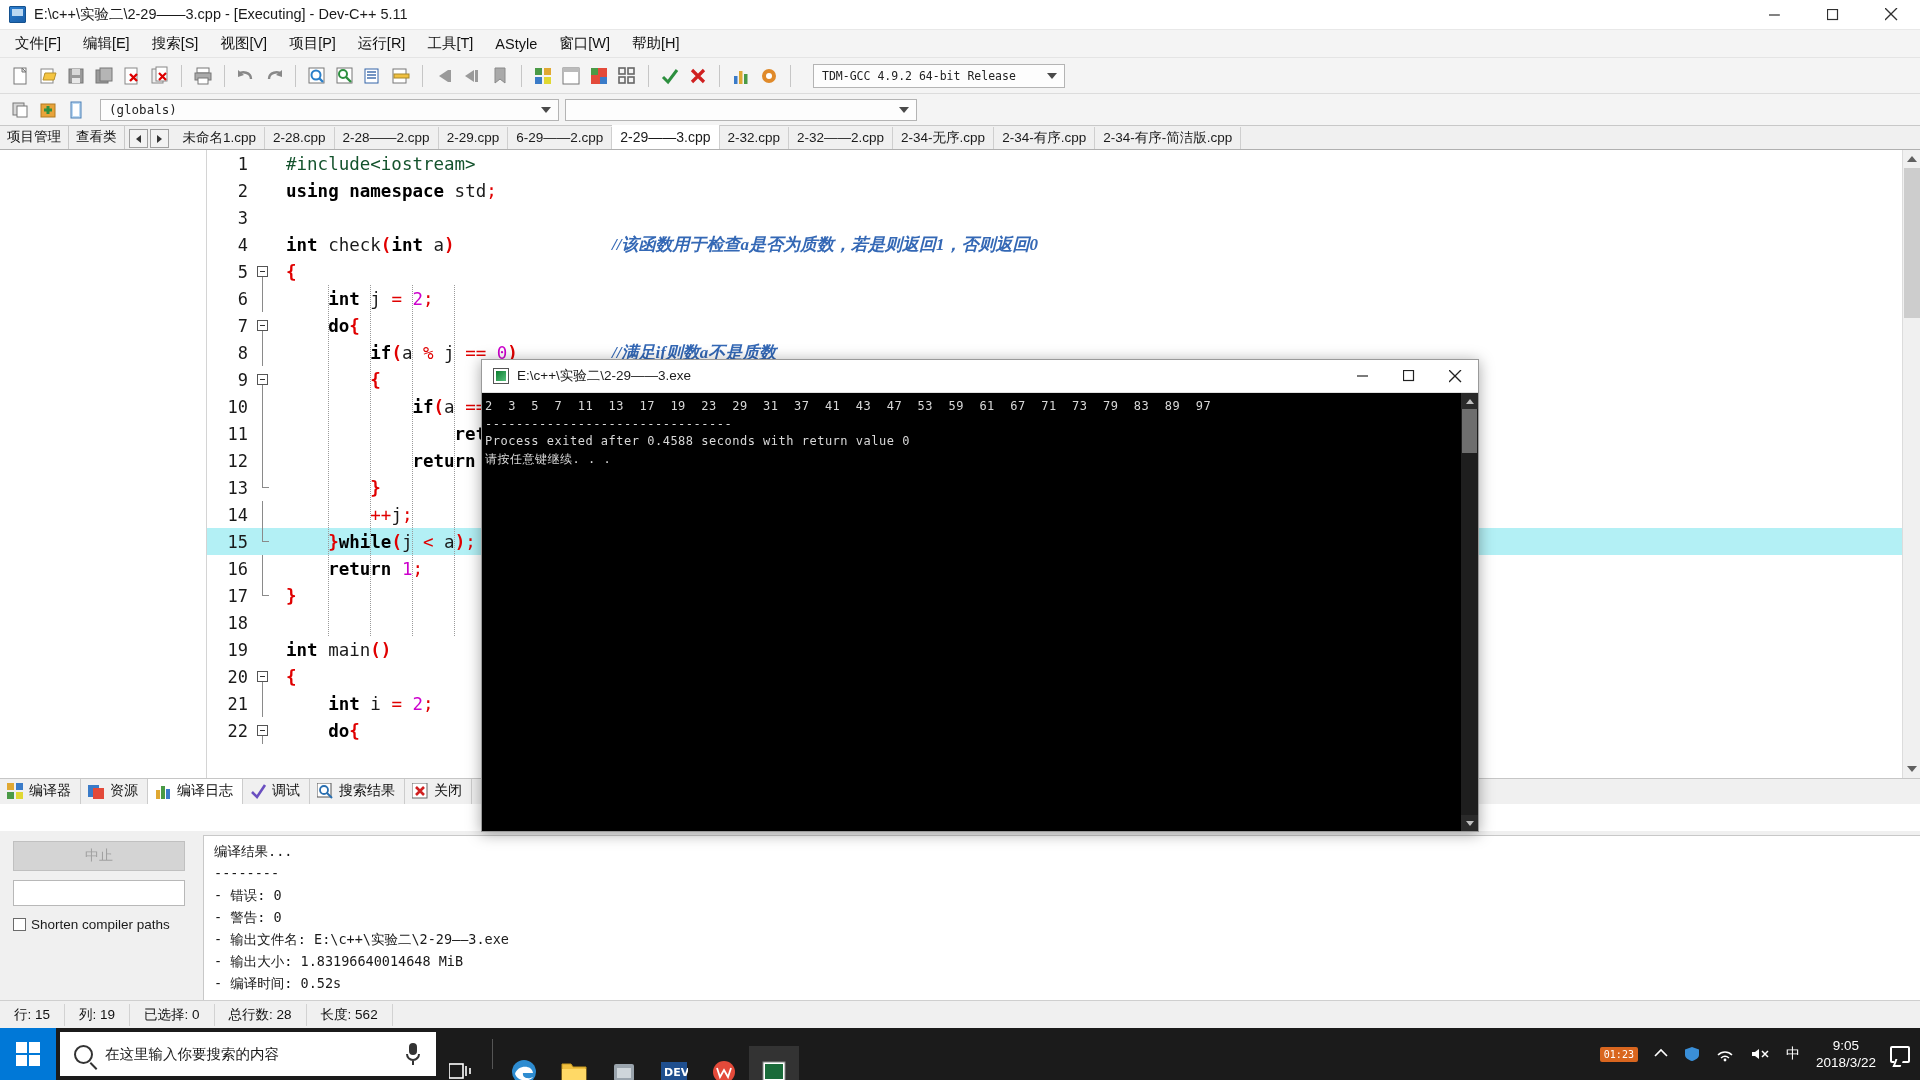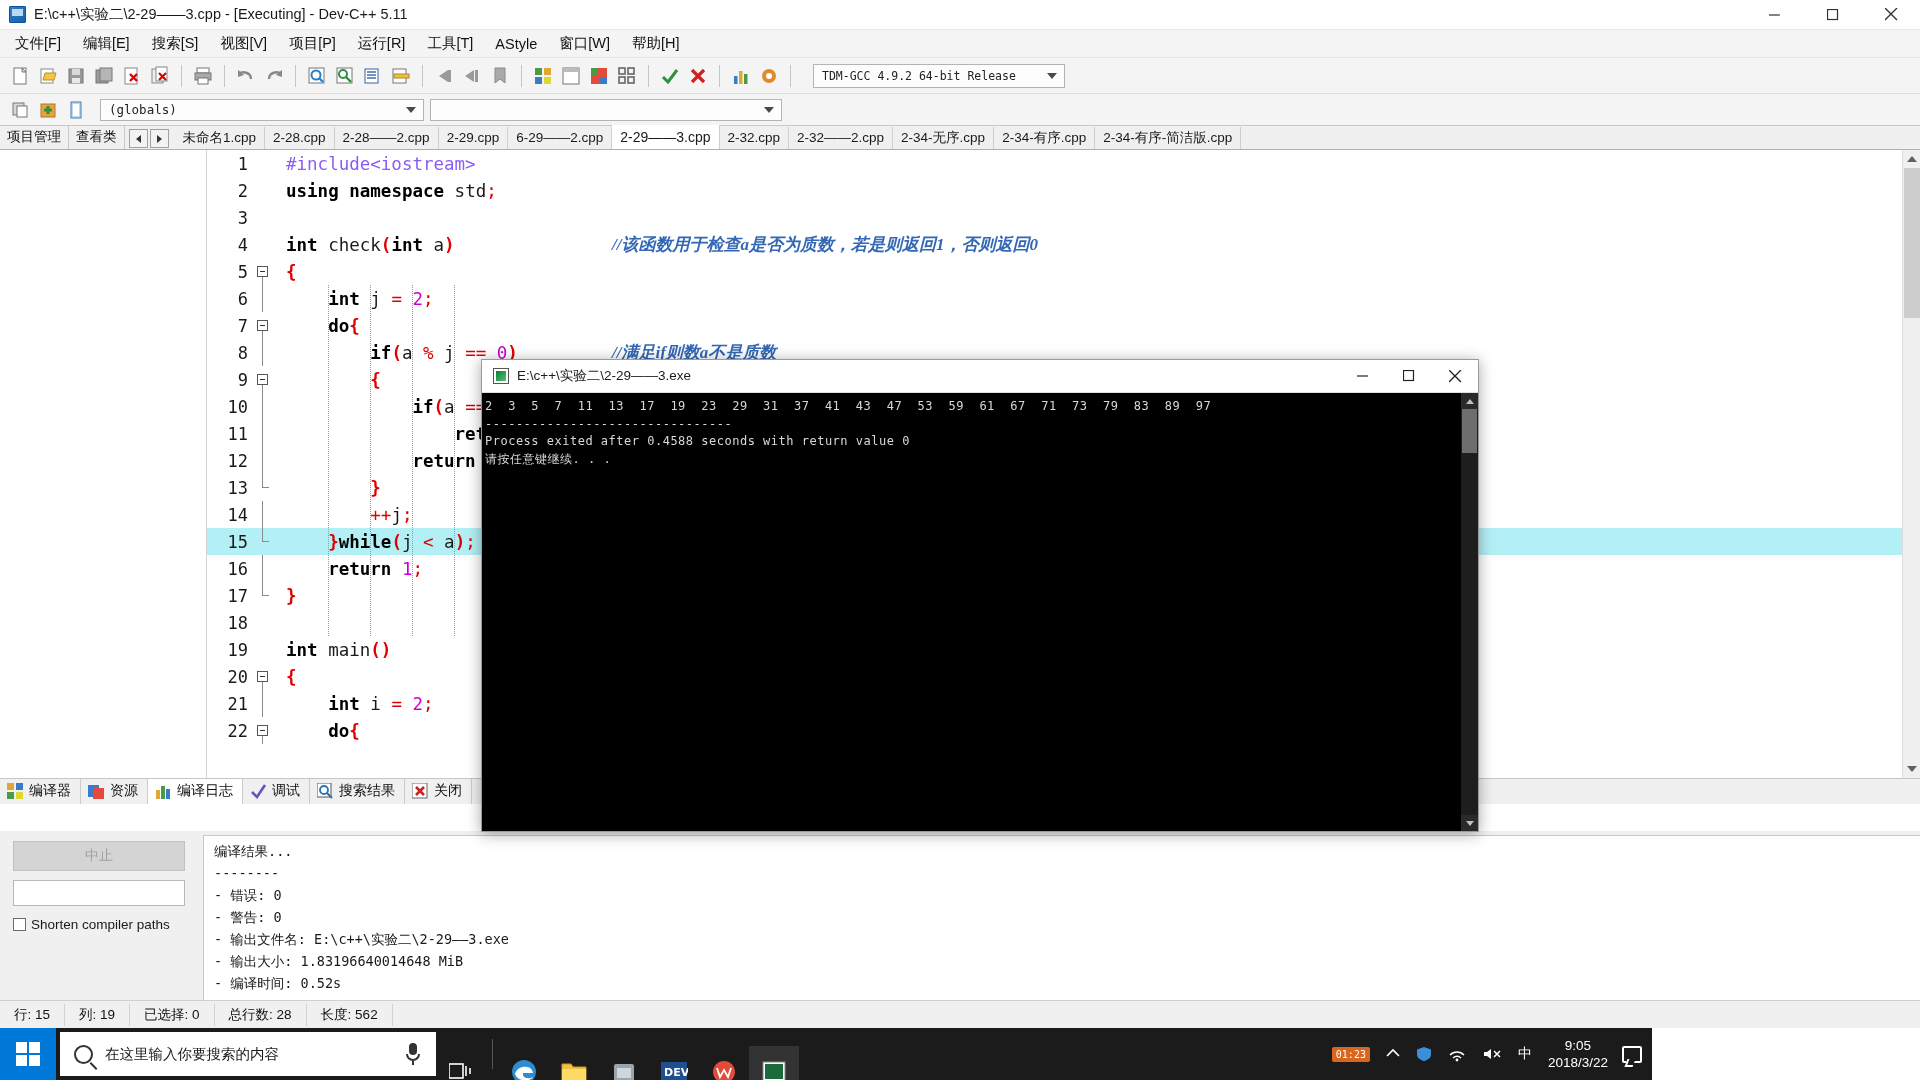--- a/index.html
+++ b/index.html
@@ -64,21 +64,21 @@
     height: 22px; background: #fdfdfd; border: 1px solid #b4b4b4;
     display: flex; align-items: center; position: relative;
     font-family: "DejaVu Sans Mono", monospace; font-size: 12.5px; color: #222;
     padding-left: 8px; flex: 0 0 auto;
   }
   .combo .caret {
     position: absolute; right: 7px; top: 50%; transform: translateY(-50%);
     width: 0; height: 0; border-left: 5px solid transparent; border-right: 5px solid transparent;
     border-top: 6px solid #4a4a4a;
   }
-  .combo.globals { width: 324px; margin-left: 10px; }
+  .combo.globals { width: 459px; margin-left: 10px; }
   .combo.classes { width: 352px; margin-left: 6px; }
   .combo.compiler {
     width: 252px; margin-left: 15px; height: 24px;
     font-family: "DejaVu Sans Mono", monospace; font-size: 11.5px;
   }
 
   
   .tabrow {
     position: absolute; top: 126px; left: 0; width: 1920px; height: 24px;
     background: #f0f0f0; display: flex; align-items: flex-end;
@@ -146,21 +146,21 @@
   .fold .endline::after {
     content:""; position:absolute; left:0; top:13px; width:7px; height:1px; background:#8a8a8a;
   }
   .codetext { padding-left: 10px; flex: 1 1 auto; }
   .guide {
     position: absolute; top: 0; bottom: 0; width: 0;
     border-left: 1px dotted #9a9a9a;
   }
   
   .kw   { color: #000000; font-weight: bold; }
-  .pre  { color: #8b5cf6; }
+  .pre  { color: #14532d; }
   .id   { color: #1a1a1a; }
   .num  { color: #cc00cc; }
   .op   { color: #e00000; }
   .brc  { color: #e00000; font-weight: bold; }
   .cmt  { color: #3468b5; font-style: italic; font-family: "Liberation Serif", serif; font-size: 17px; font-weight: 600;}
 
   .vscroll {
     position: absolute; right: 0; top: 0; width: 18px; bottom: 0;
     background: #f0f0f0; border-left: 1px solid #dcdcdc;
   }
@@ -263,21 +263,21 @@
     position: absolute; right: 0; top: 0; bottom: 0; width: 17px; background: #1e1e1e;
   }
   .cvthumb { position:absolute; top: 16px; left:1px; width: 15px; height: 44px; background:#6e6e6e;}
   .cvarrow { width:17px; height:16px; display:flex; align-items:center; justify-content:center; background:#2a2a2a;}
   .cvarrow.bot{ position:absolute; bottom:0;}
   .tri-up-w { width:0;height:0;border-left:4px solid transparent;border-right:4px solid transparent;border-bottom:5px solid #c0c0c0;}
   .tri-dn-w { width:0;height:0;border-left:4px solid transparent;border-right:4px solid transparent;border-top:5px solid #c0c0c0;}
 
   
   .taskbar {
-    position: absolute; left: 0; bottom: 0; width: 1652px; height: 52px;
+    position: absolute; left: 0; bottom: 0; width: 1920px; height: 52px;
     background: #1b1b1b; display: flex; align-items: center;
   }
   .startbtn {
     width: 56px; height: 52px; background: #0078d7; display:flex; align-items:center; justify-content:center;
   }
   .winlogo { width: 24px; height: 24px; display:grid; grid-template-columns: 11px 11px; grid-template-rows: 11px 11px; gap: 2px;}
   .winlogo i { background: #ffffff; display:block; }
   .searchbox {
     width: 376px; height: 44px; background: #ffffff; margin-left: 4px;
     display: flex; align-items: center; position: relative;

